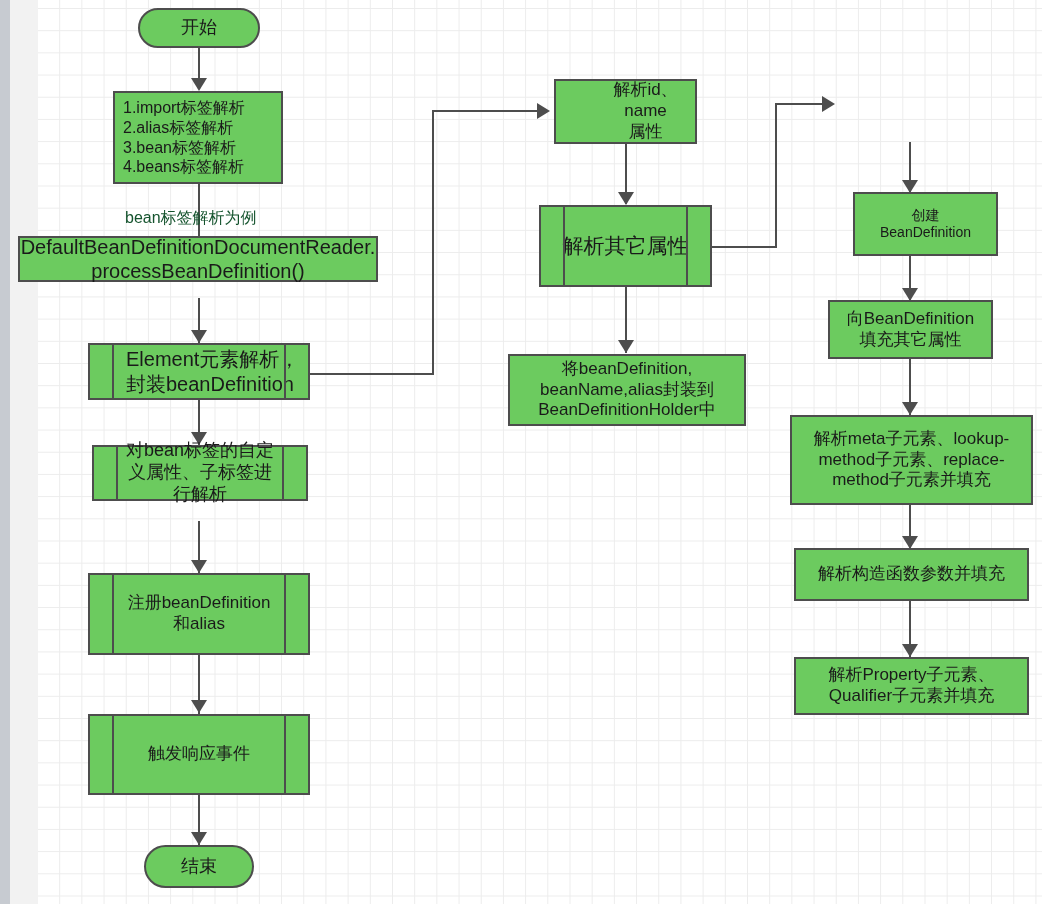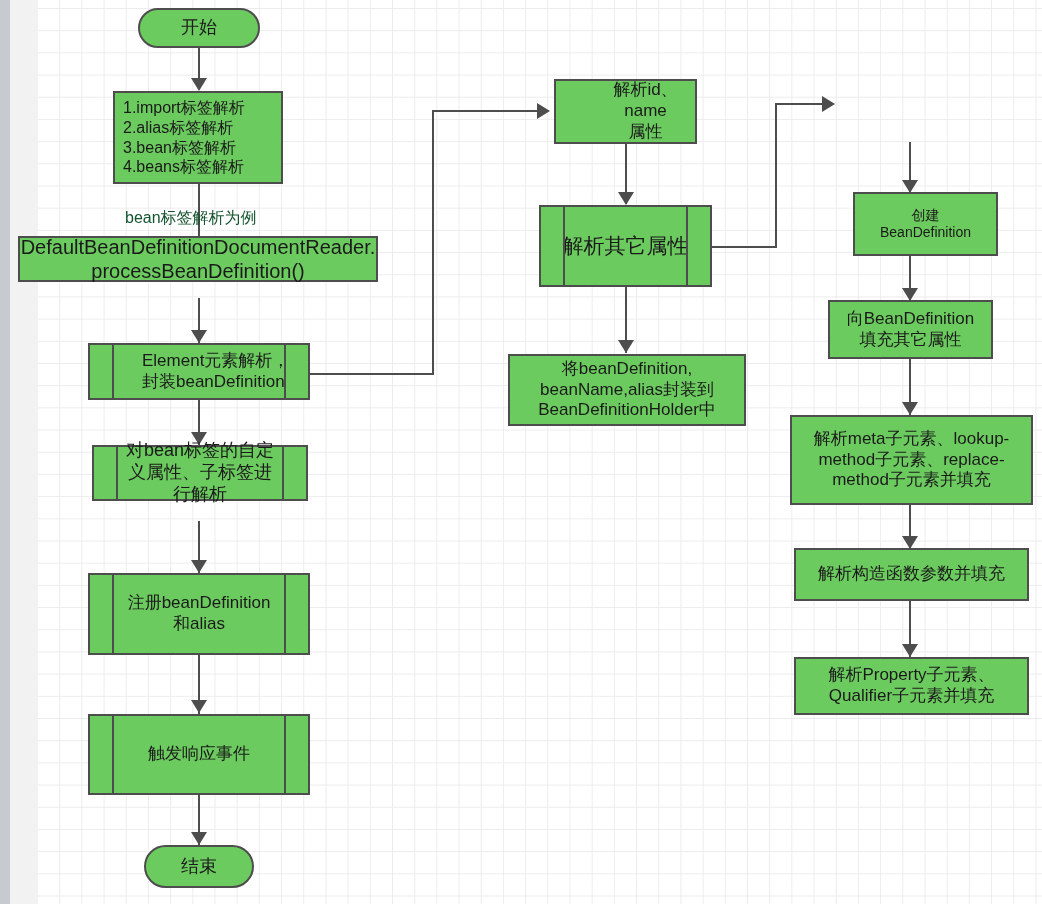--- a/index.html
+++ b/index.html
@@ -150,21 +150,21 @@
   <div class="edge-label" style="left:125px; top:208px;">bean标签解析为例</div>
 
   <div class="node" style="left:18px; top:236px; width:360px; height:46px; font-size:20px;">
     <span class="node-text">DefaultBeanDefinitionDocumentReader.
 processBeanDefinition()</span>
   </div>
 
   <div class="seg v" style="left:198px; top:298px; height:45px;"></div>
   <div class="arrow down" style="left:191px; top:330px;"></div>
 
-  <div class="node predef" style="left:88px; top:343px; width:222px; height:57px; font-size:17px; text-align:left; justify-content:flex-start; padding-left:52px;">
+  <div class="node predef" style="left:88px; top:343px; width:222px; height:57px; font-size:20px; text-align:left; justify-content:flex-start; padding-left:36px;">
     <span class="node-text" style="text-align:left;">Element元素解析，
 封装beanDefinition</span>
   </div>
 
   <div class="seg v" style="left:198px; top:400px; height:45px;"></div>
   <div class="arrow down" style="left:191px; top:432px;"></div>
 
   <div class="node predef" style="left:92px; top:445px; width:216px; height:56px; font-size:18px;">
     <span class="node-text">对bean标签的自定
 义属性、子标签进

